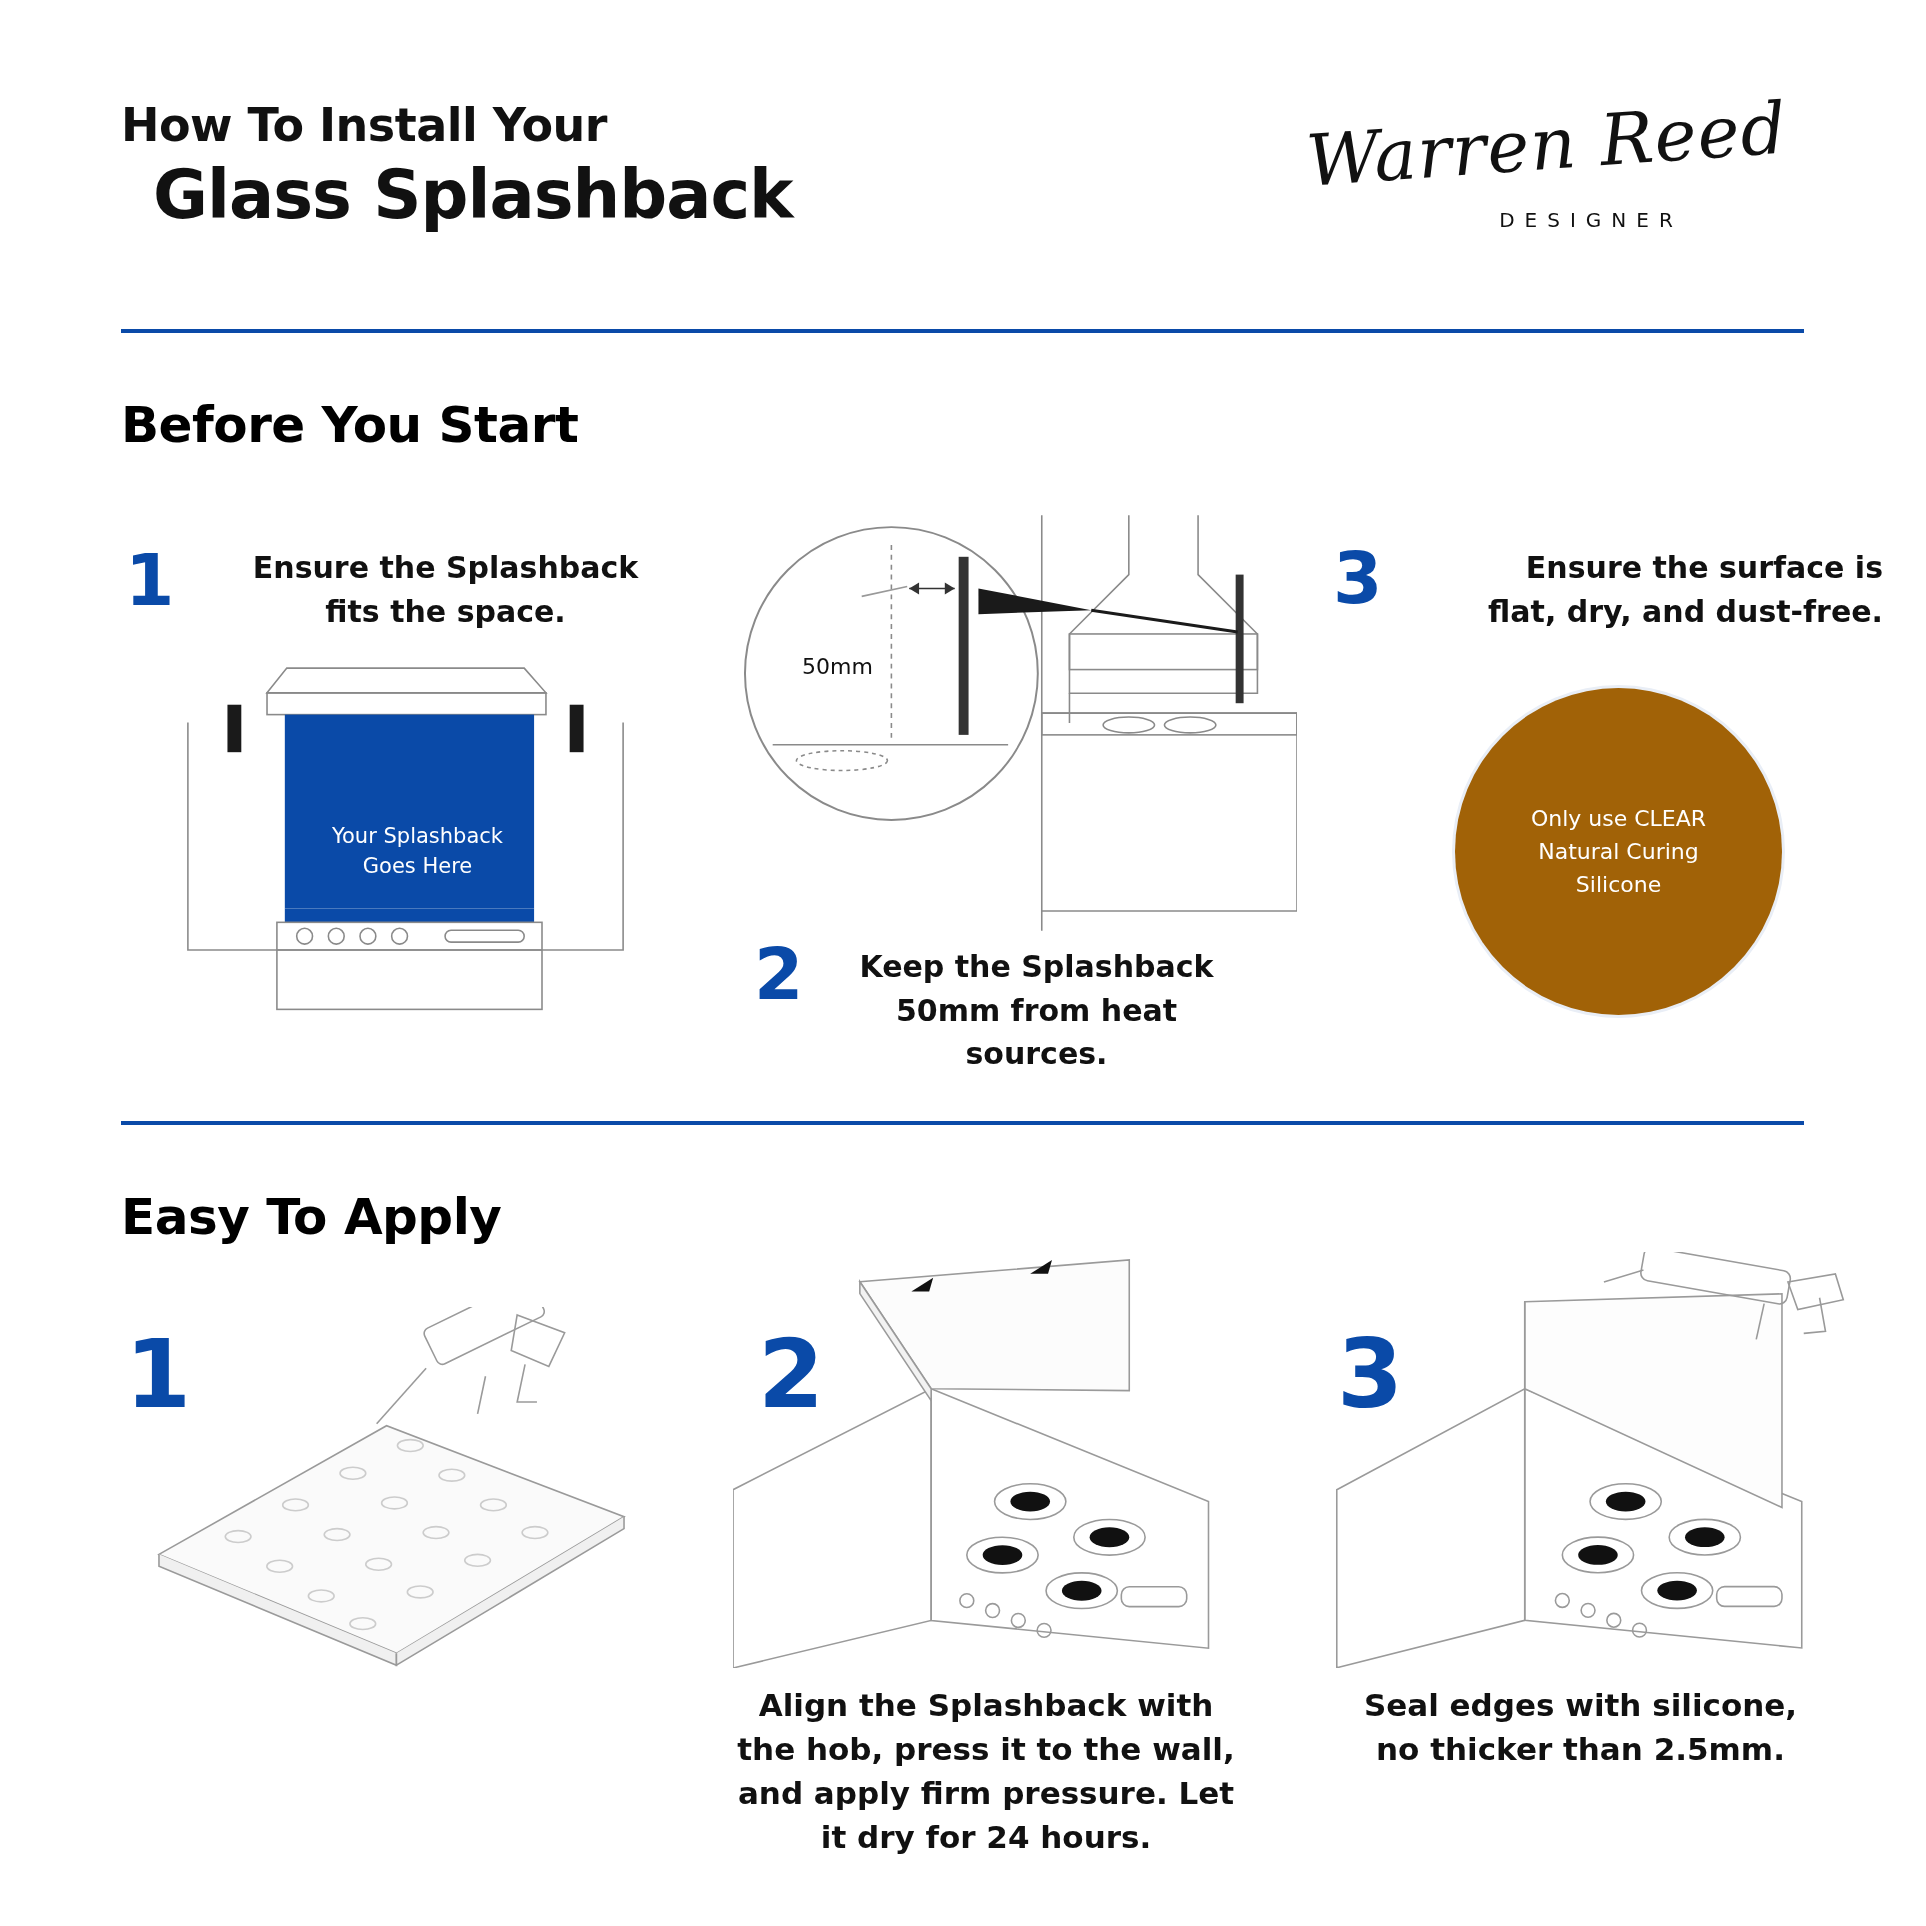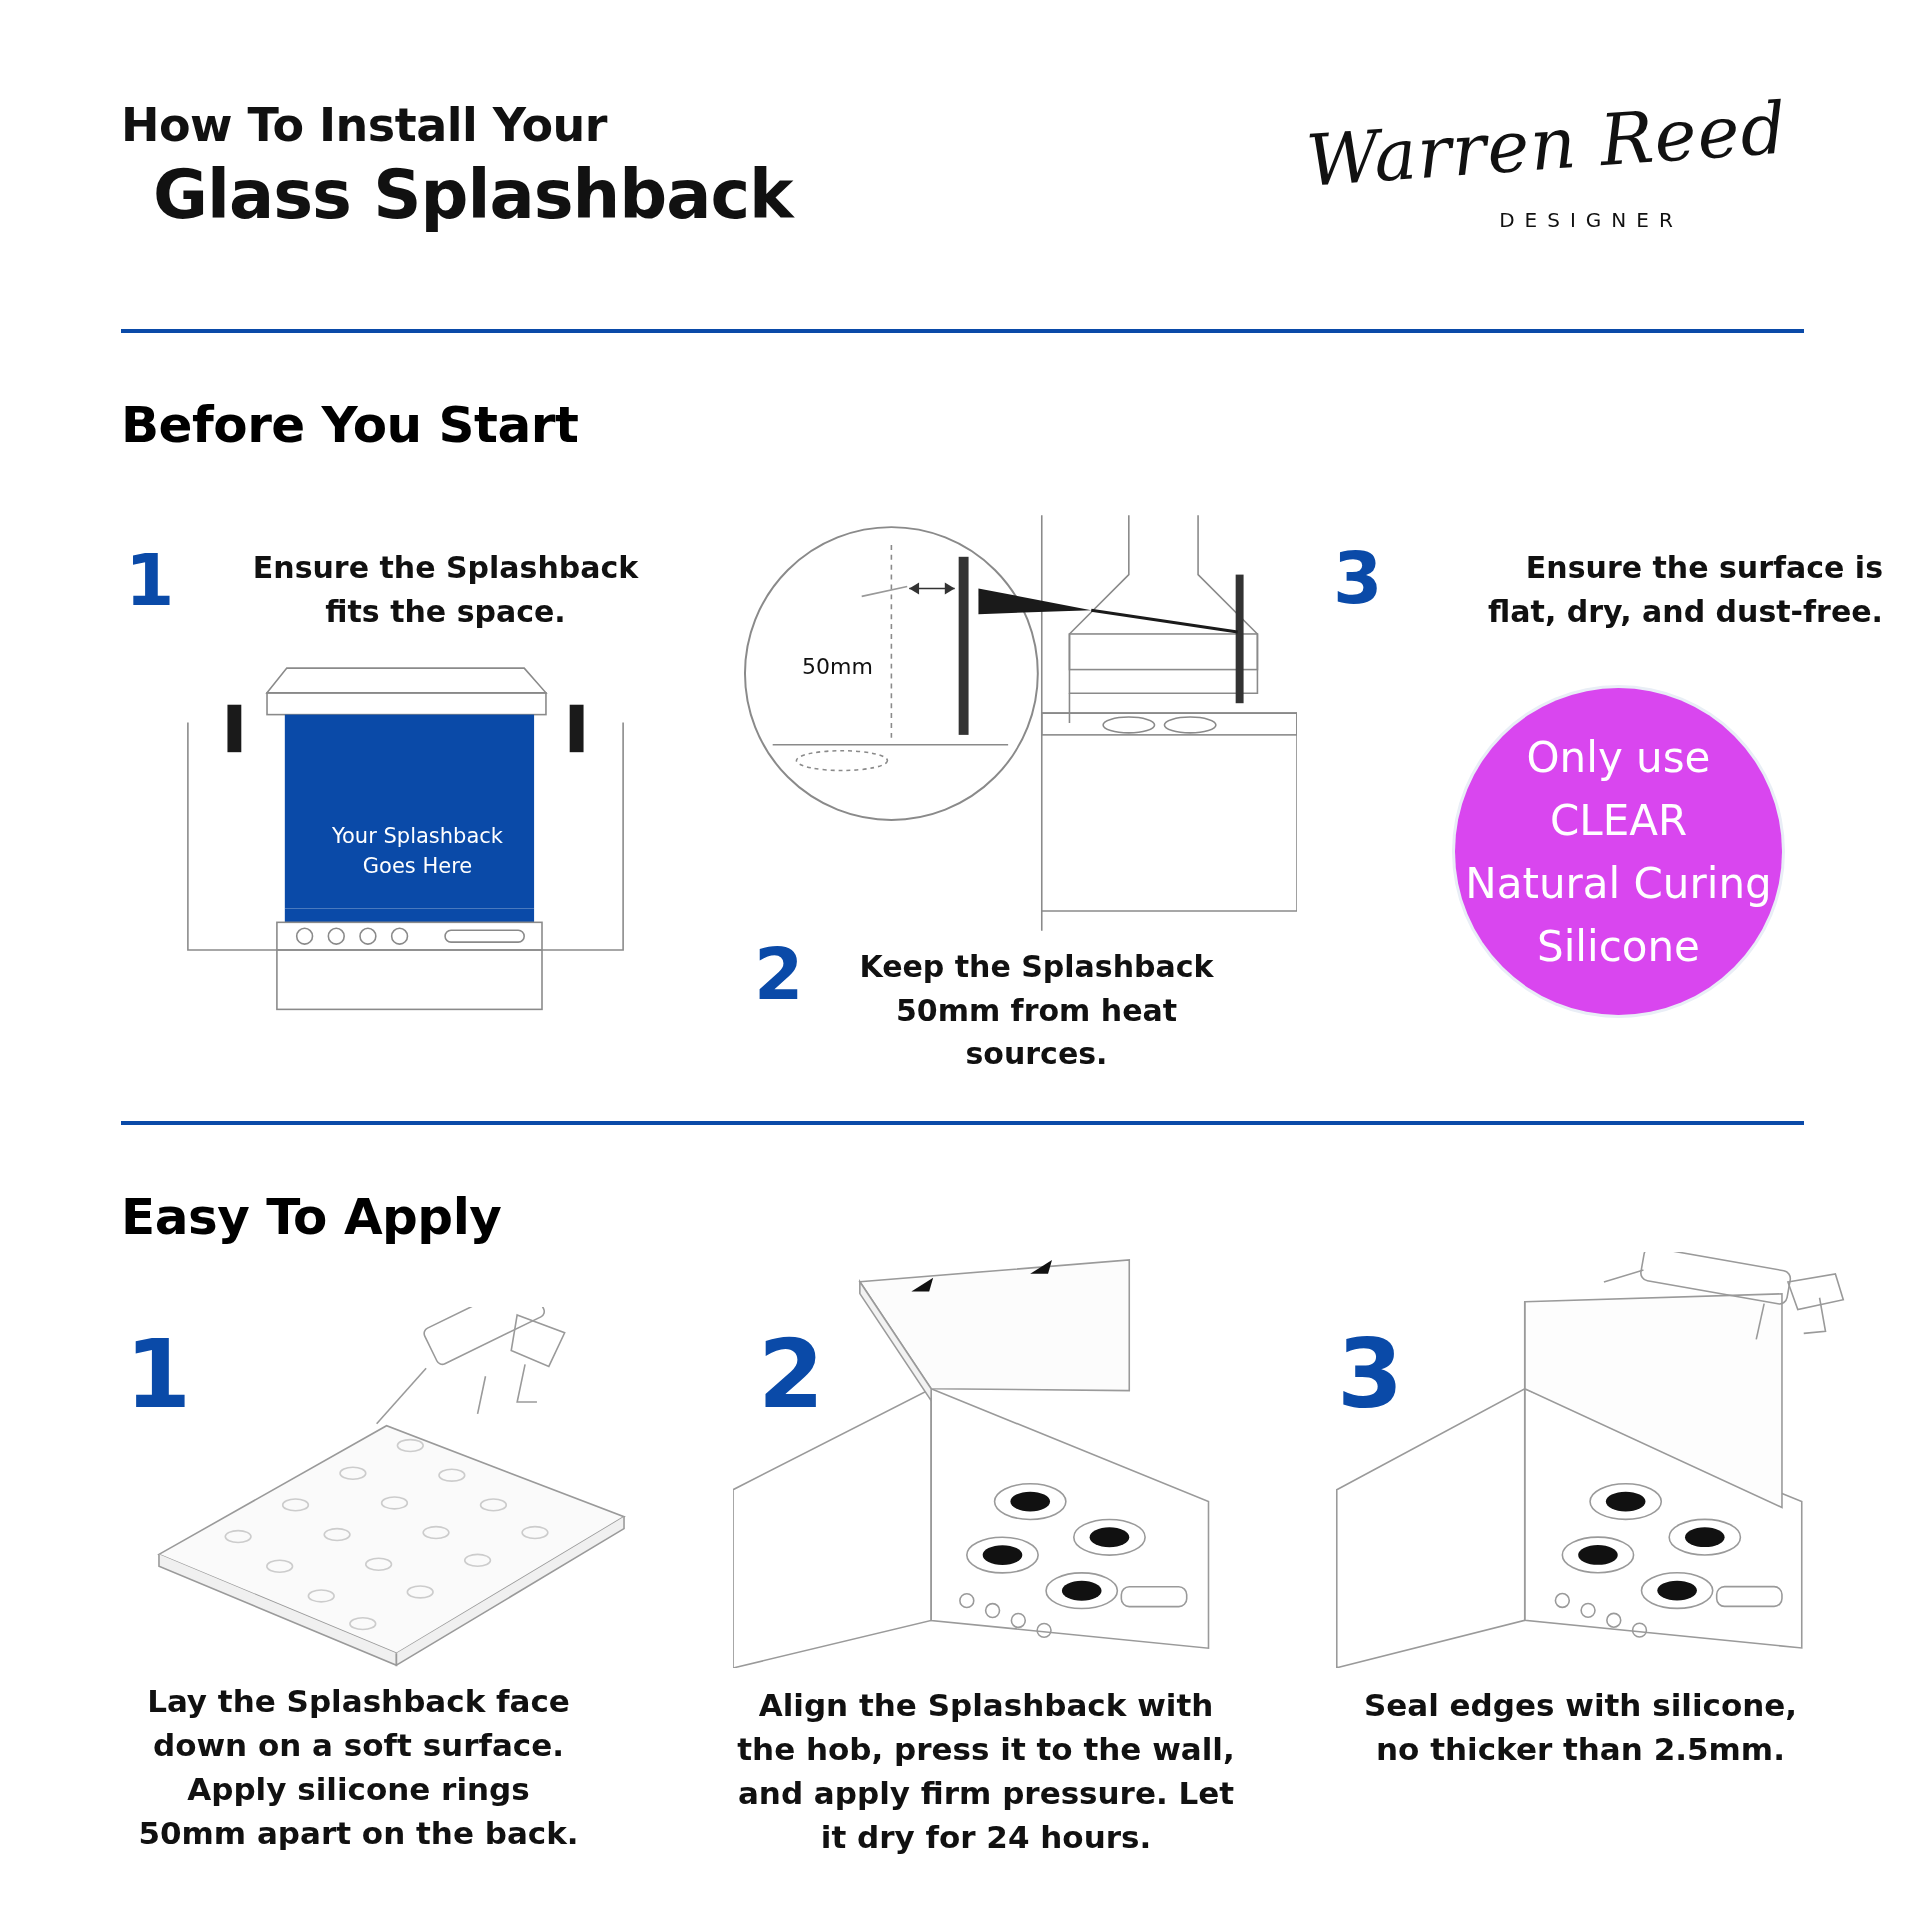--- a/index.html
+++ b/index.html
@@ -126,27 +126,27 @@
   }
 
   
   .blue-circle {
     position: absolute;
     left: 1455px;
     top: 688px;
     width: 327px;
     height: 327px;
     border-radius: 50%;
-    background: #d946ef;
+    background: #a16207;
     color: #ffffff;
     display: flex;
     align-items: center;
     justify-content: center;
     text-align: center;
-    font-size: 42px;
+    font-size: 22px;
     line-height: 1.5;
     box-shadow: 0 0 0 3px #e9eef6;
   }
 
   
   .illus { position: absolute; }
   svg { display: block; }
 
   .splash-label {
     position: absolute;
@@ -296,26 +296,20 @@
 
       <g stroke="#9a9a9a">
         <path d="M250 118 L300 62"></path>
         <rect x="296" y="24" width="120" height="40" rx="6" transform="rotate(-26 296 24)"></rect>
         <path d="M392 8 L440 26 L424 60 L386 44 Z"></path>
         <path d="M400 58 L392 96 L412 96"></path>
         <path d="M360 70 L352 108"></path>
       </g>
     </svg>
   </div>
-  <div class="caption" style="left:111px; top:1679px; width:495px;">
-    <span style="white-space:pre-line">Lay the Splashback face
-down on a soft surface.
-Apply silicone rings
-50mm apart on the back.</span>
-  </div>
 
   <div class="step-num big" style="left:758px; top:1327px;">2</div>
   <div class="illus" style="left:733px; top:1252px;">
     <svg width="535" height="416" viewBox="0 0 540 420" fill="none" stroke="#9a9a9a" stroke-width="1.6">
 
       <path d="M0 240 L200 138 L200 372 L0 420 Z"></path>
       <path d="M200 138 L480 252 L480 400 L200 372 Z"></path>
       <path d="M200 138 L200 100"></path>
 
       <path d="M128 30 L400 8 L400 140 L200 138 Z" fill="#fcfcfc"></path>

